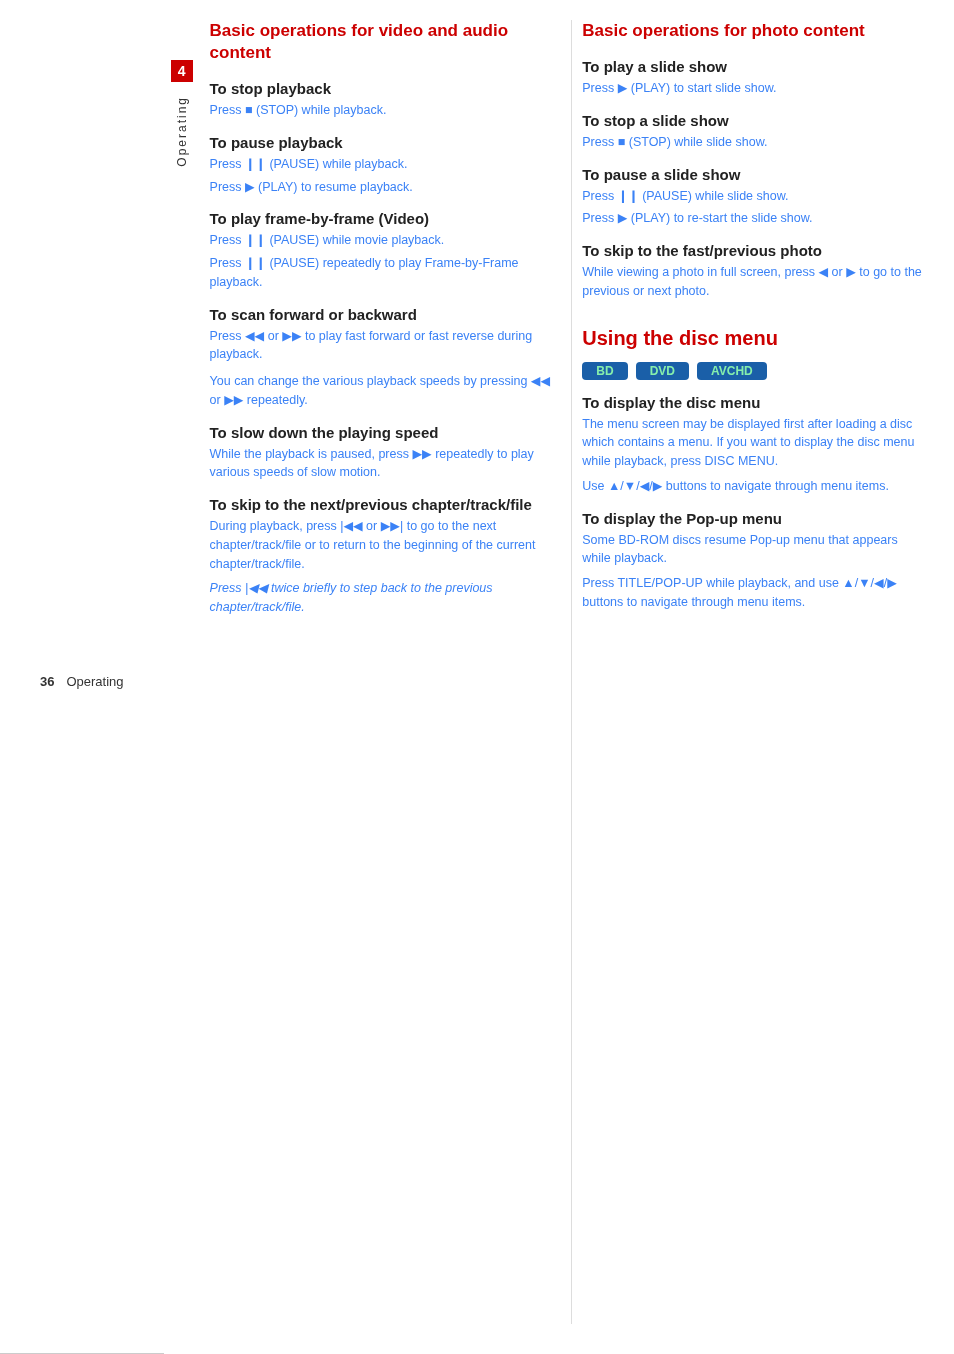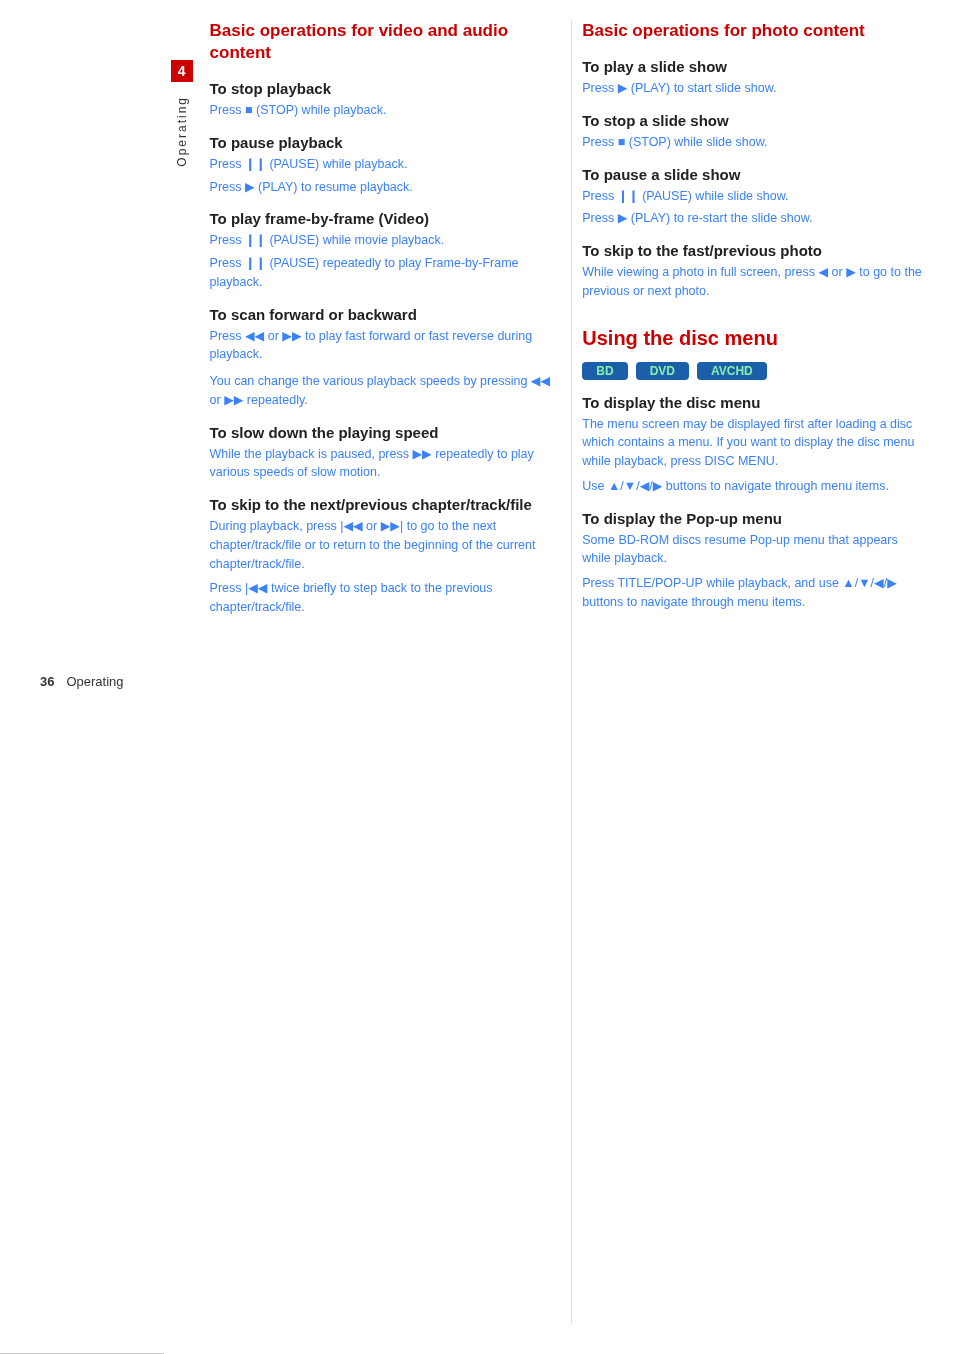--- a/index.html
+++ b/index.html
@@ -192,21 +192,21 @@
         </div>
 
         <div>
           <div class="subsection-title">To slow down the playing speed</div>
           <p class="body-text">While the playback is paused, press ▶▶ repeatedly to play various speeds of slow motion.</p>
         </div>
 
         <div>
           <div class="subsection-title">To skip to the next/previous chapter/track/file</div>
           <p class="body-text">During playback, press |◀◀ or ▶▶| to go to the next chapter/track/file or to return to the beginning of the current chapter/track/file.</p>
-          <p class="body-text" style="margin-top:6px;">Press |◀◀ twice briefly to step back to the previous chapter/track/file.</p>
+          <p class="body-text" style="margin-top:6px;font-style:italic;">Press |◀◀ twice briefly to step back to the previous chapter/track/file.</p>
         </div>
       </div>
 
       <div class="right-column">
         <div class="section-title">Basic operations for photo content</div>
 
         <div>
           <div class="subsection-title">To play a slide show</div>
           <p class="body-text">Press ▶ (PLAY) to start slide show.</p>
         </div>

